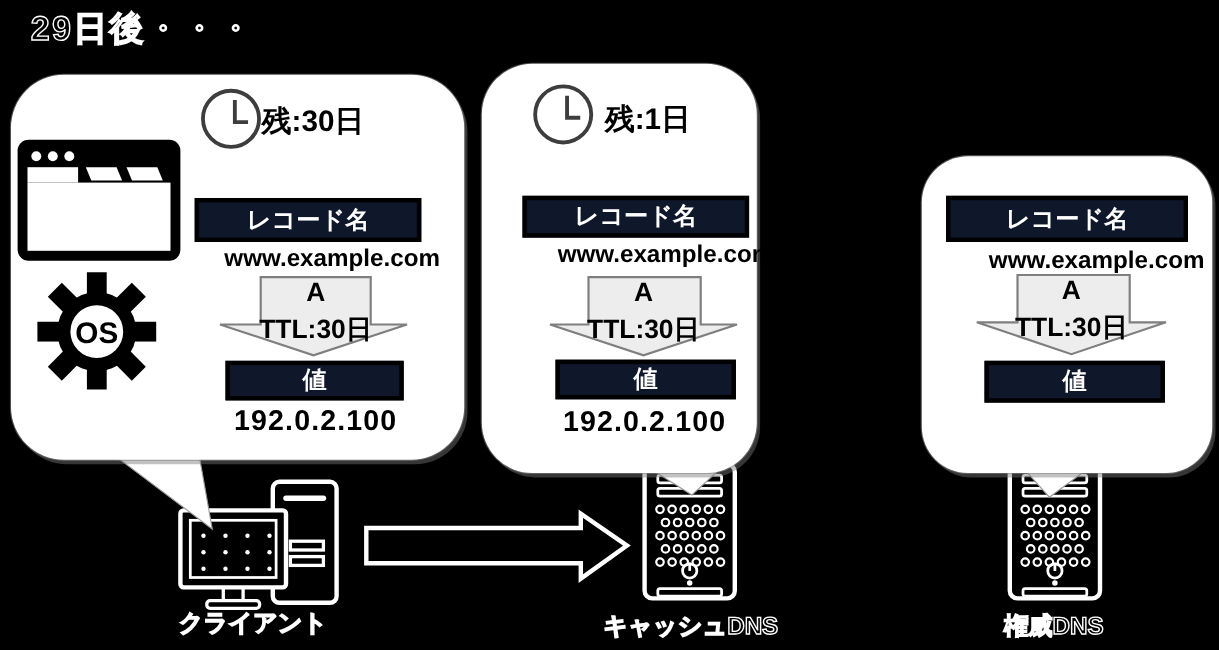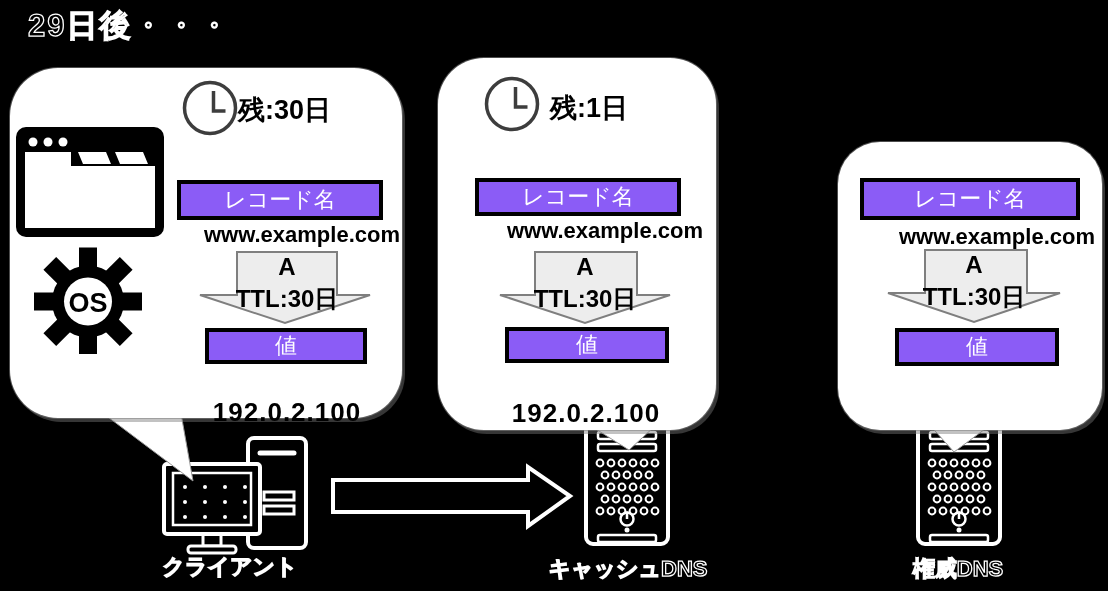--- a/index.html
+++ b/index.html
@@ -9,27 +9,27 @@
     font-family:"Liberation Sans","DejaVu Sans",sans-serif;
   }
   #scene{position:absolute;left:0;top:0;z-index:1;}
   .bubble{
     position:absolute;background:#fff;z-index:2;
     box-shadow:3px 4px 0 rgba(120,120,120,0.45), 0 0 0 1px rgba(140,140,140,0.55);
   }
   .b-el{position:absolute;}
   .record-box,.value-box{
     position:absolute;box-sizing:border-box;
-    background:#8b5cf6;border:4px solid #000;
-    color:#fff;font-weight:normal;font-size:22px;
+    background:#0f172a;border:4px solid #000;
+    color:#fff;font-weight:bold;font-size:22px;
     display:flex;align-items:center;justify-content:center;
   }
   .www,.ip{position:absolute;text-align:center;font-weight:bold;color:#000;}
   .www{font-size:22px;text-align:right;}
-  .ip{font-size:26px;letter-spacing:1px;margin-top:30px;}
+  .ip{font-size:26px;letter-spacing:1px;}
   .timer-text{position:absolute;font-weight:bold;font-size:27px;color:#000;white-space:nowrap;}
   .arrow-label{position:absolute;text-align:center;font-weight:bold;color:#000;font-size:24px;white-space:nowrap;}
   .hl-red{color:#E60000;}
   .outline-text{
     fill:#000;stroke:#fff;stroke-width:1.25px;
     font-weight:bold;
     font-family:"Liberation Sans","DejaVu Sans",sans-serif;
   }
 </style>
 </head>
@@ -112,21 +112,21 @@
 
   <polygon points="88,402 180,408 193,481" fill="#fff" stroke="#999" stroke-width="1"></polygon>
   <polygon points="572,414 668,414 629,450" fill="#fff" stroke="#999" stroke-width="1"></polygon>
   <polygon points="918,412 1008,412 954,452" fill="#fff" stroke="#999" stroke-width="1"></polygon>
 
   <text class="outline-text" x="230" y="574" font-size="22" text-anchor="middle">クライアント</text>
   <text class="outline-text" x="628" y="576" font-size="22" text-anchor="middle">キャッシュDNS</text>
   <text class="outline-text" x="958" y="576" font-size="22" text-anchor="middle">権威DNS</text>
 </svg>
 
-<div class="bubble" style="left:10px;top:68px;width:392px;height:350px;border-radius:48px;">
+<div class="bubble" style="left:10px;top:68px;width:392px;height:350px;border-radius:48px;padding-left:20px;">
 
   <svg class="b-el" style="left:170px;top:10px;" width="60" height="60" viewBox="0 0 60 60">
     <circle cx="30" cy="30" r="25.5" fill="#fff" stroke="#3d3d3d" stroke-width="3.5"></circle>
     <path d="M33.5,13 L33.5,33 L45.5,33" fill="none" stroke="#3d3d3d" stroke-width="3.5"></path>
   </svg>
   <div class="timer-text" style="left:228px;top:24px;">残:30日</div>
 
   <svg class="b-el" style="left:5px;top:58px;" width="150" height="112" viewBox="0 0 150 112">
     <rect x="1" y="1" width="148" height="110" rx="10" fill="#000"></rect>
     <circle cx="18" cy="16" r="4.5" fill="#fff"></circle>
@@ -160,21 +160,21 @@
   <svg class="b-el" style="left:185px;top:180px;" width="180" height="80" viewBox="0 0 180 80">
     <polygon points="42,4 142,4 142,47 175,47 90,75 5,47 42,47" fill="#EDEDED" stroke="#7F7F7F" stroke-width="2"></polygon>
   </svg>
   <div class="arrow-label" style="left:197px;top:185px;width:160px;">A</div>
   <div class="arrow-label" style="left:197px;top:215px;width:160px;">TTL:30日</div>
 
   <div class="value-box" style="left:195px;top:260px;width:162px;height:36px;">値</div>
   <div class="ip" style="left:152px;top:299px;width:250px;">192.0.2.100</div>
 </div>
 
-<div class="bubble" style="left:438px;top:58px;width:278px;height:372px;border-radius:46px;">
+<div class="bubble" style="left:438px;top:58px;width:250px;height:372px;border-radius:46px;">
 
   <svg class="b-el" style="left:44px;top:16px;" width="60" height="60" viewBox="0 0 60 60">
     <circle cx="30" cy="30" r="25.5" fill="#fff" stroke="#3d3d3d" stroke-width="3.5"></circle>
     <path d="M33.5,13 L33.5,33 L45.5,33" fill="none" stroke="#3d3d3d" stroke-width="3.5"></path>
   </svg>
   <div class="timer-text" style="left:112px;top:32px;">残:1日</div>
 
   <div class="record-box" style="left:37px;top:120px;width:206px;height:38px;">レコード名</div>
   <div class="www" style="left:15px;top:160px;width:250px;">www.example.com</div>
 

